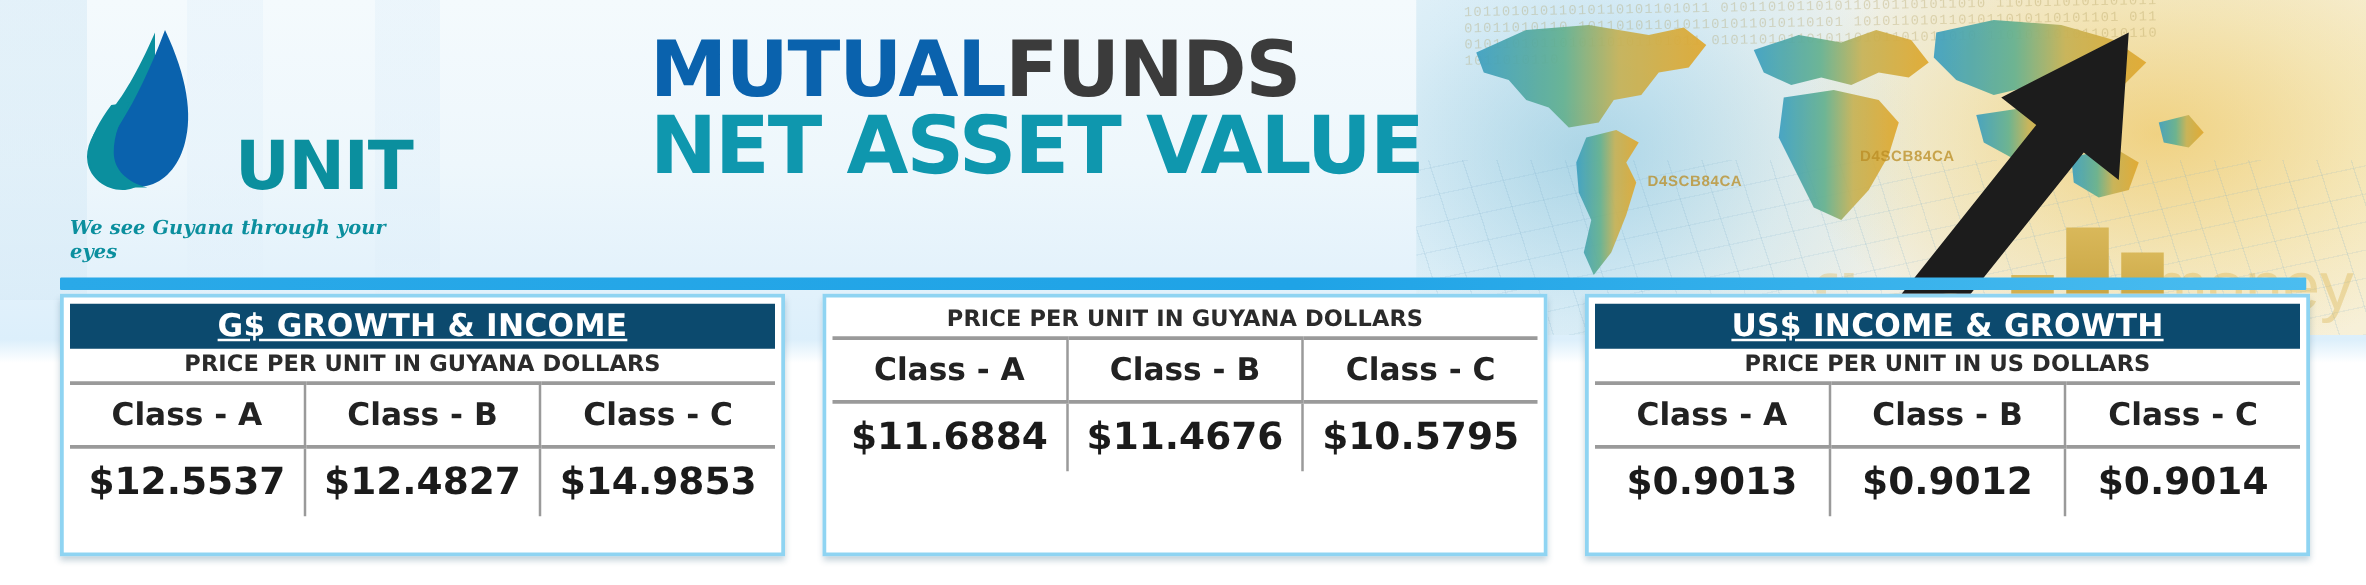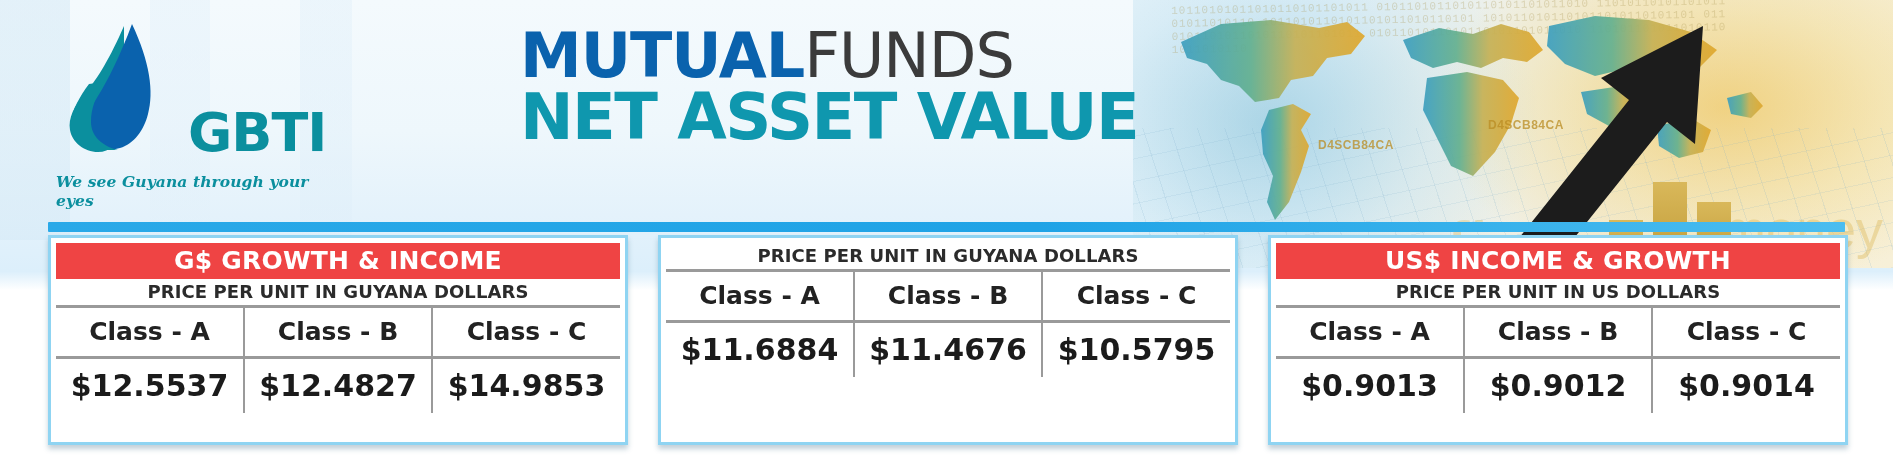--- a/index.html
+++ b/index.html
@@ -78,21 +78,21 @@
     color:#0b8f9e;letter-spacing:.1px;
   }
 
   
   .headline{position:absolute;left:520px;top:24px;width:1080px;text-align:left;}
   .line1{
     font-family:"DejaVu Sans", sans-serif;font-size:62px;line-height:64px;white-space:nowrap;
     letter-spacing:-1px;
   }
   .line1 .a{font-weight:bold;color:#0a62ad;}
-  .line1 .b{font-weight:400;color:#3b3b3b;}
+  .line1 .b{font-weight:700;color:#3b3b3b;}
   .line2{
     font-family:"DejaVu Sans", sans-serif;font-weight:bold;font-size:64px;line-height:66px;
     color:#0f97ae;white-space:nowrap;letter-spacing:-1.5px;margin-top:-4px;
   }
   .line3{
     font-family:"DejaVu Sans", sans-serif;font-weight:bold;font-size:30px;line-height:34px;
     color:#4c4c4c;margin-top:6px;margin-left:52px;white-space:nowrap;
   }
 
   
@@ -107,23 +107,24 @@
     position:absolute;left:48px;top:235px;width:1800px;height:210px;
     display:flex;justify-content:space-between;
   }
   .card{
     width:580px;background:#ffffff;
     border:3px solid #8fd4f2;
     box-shadow:0 4px 5px rgba(40,90,120,.28);
     box-sizing:border-box;padding:5px 5px 6px 5px;
   }
   .card-title{
-    background:#ef4444;color:#ffffff;text-align:center;
+    background:#0c4a6e;color:#ffffff;text-align:center;
     font-family:"DejaVu Sans", sans-serif;font-weight:bold;font-size:25px;line-height:36px;
     letter-spacing:.2px;
+    text-decoration:underline;
   }
   .card-sub{
     text-align:center;color:#2b2b2b;
     font-family:"DejaVu Sans", sans-serif;font-weight:bold;font-size:18px;line-height:26px;
     letter-spacing:.1px;
   }
   table.nav{width:100%;border-collapse:collapse;table-layout:fixed;}
   table.nav th,table.nav td{
     text-align:center;border-left:2px solid #0ea5e9;border-right:2px solid #9a9a9a;
   }
@@ -181,21 +182,21 @@
     <div class="bar b2"></div>
     <div class="bar b3"></div>
   </div>
 
   <div class="logo-wrap">
     <svg class="logo-mark" width="130" height="150" viewBox="0 0 130 150">
       <path d="M66 4 C52 36 40 56 28 70 C16 84 10 96 12 108 C14 120 26 130 40 130 C52 130 60 122 64 110 C58 118 50 122 43 120 C34 117 31 107 36 96 C42 82 54 58 66 30 Z" fill="#0b8f9e"></path>
       <path d="M74 2 C62 34 50 58 40 74 C30 90 26 102 30 112 C35 124 48 130 62 126 C76 122 86 108 90 92 C96 70 92 40 74 2 Z" fill="#0a62ad"></path>
       <path d="M31 62 C22 74 14 88 13 100 C12 112 20 124 32 128 L60 128 C44 124 33 114 33 100 C33 86 38 74 46 60 Z" fill="#0b8f9e"></path>
     </svg>
-    <div class="logo-text">GBTI</div>
+    <div class="logo-text">UNIT</div>
     <div class="logo-tag">We see Guyana through your eyes</div>
   </div>
 
   <div class="headline">
     <div class="line1">
       <span class="a">MUTUAL</span><span class="b">FUNDS</span>
     </div>
     <div class="line2">NET ASSET VALUE</div>
   </div>
 

